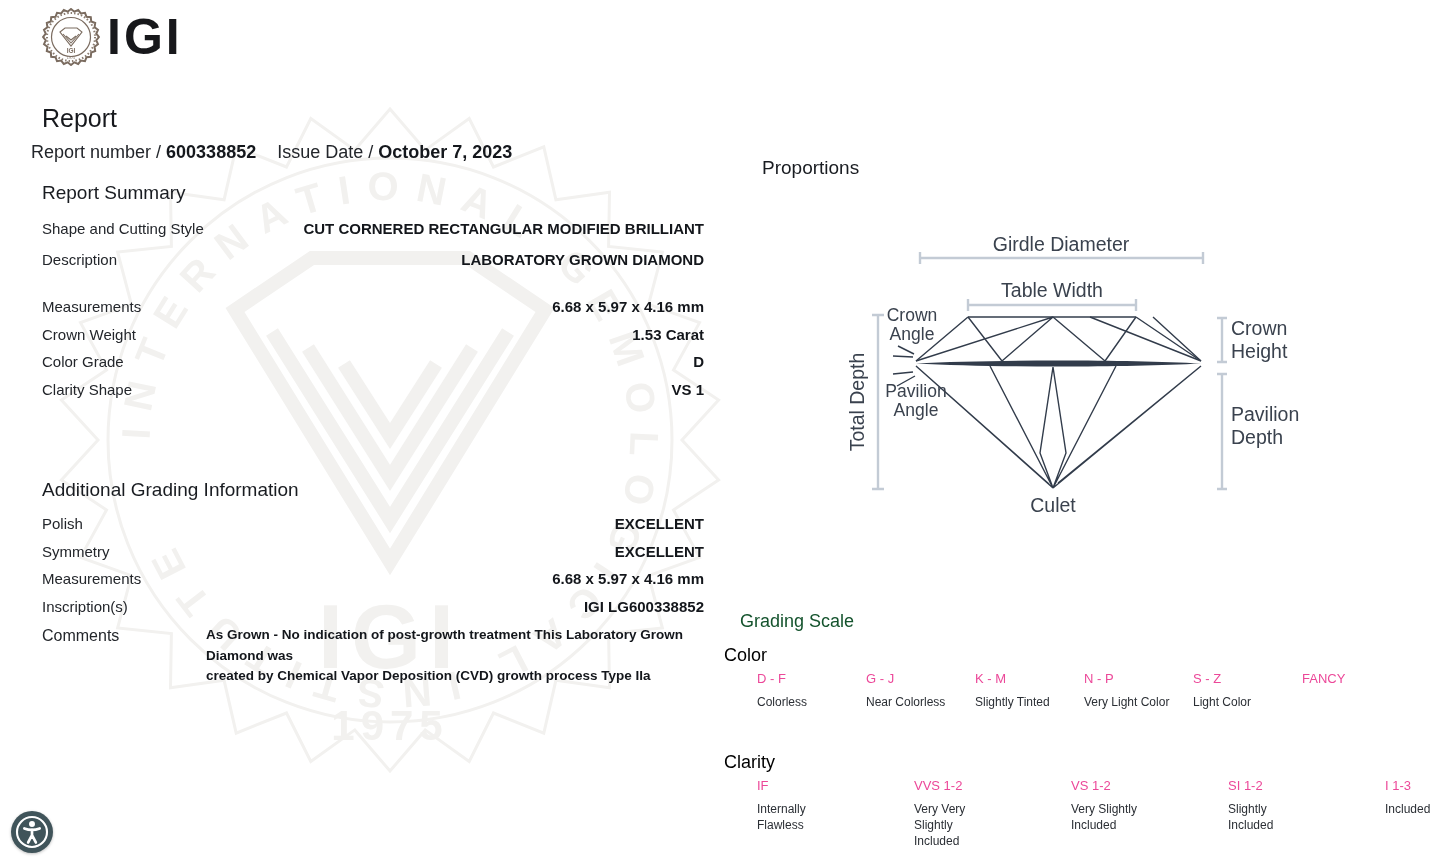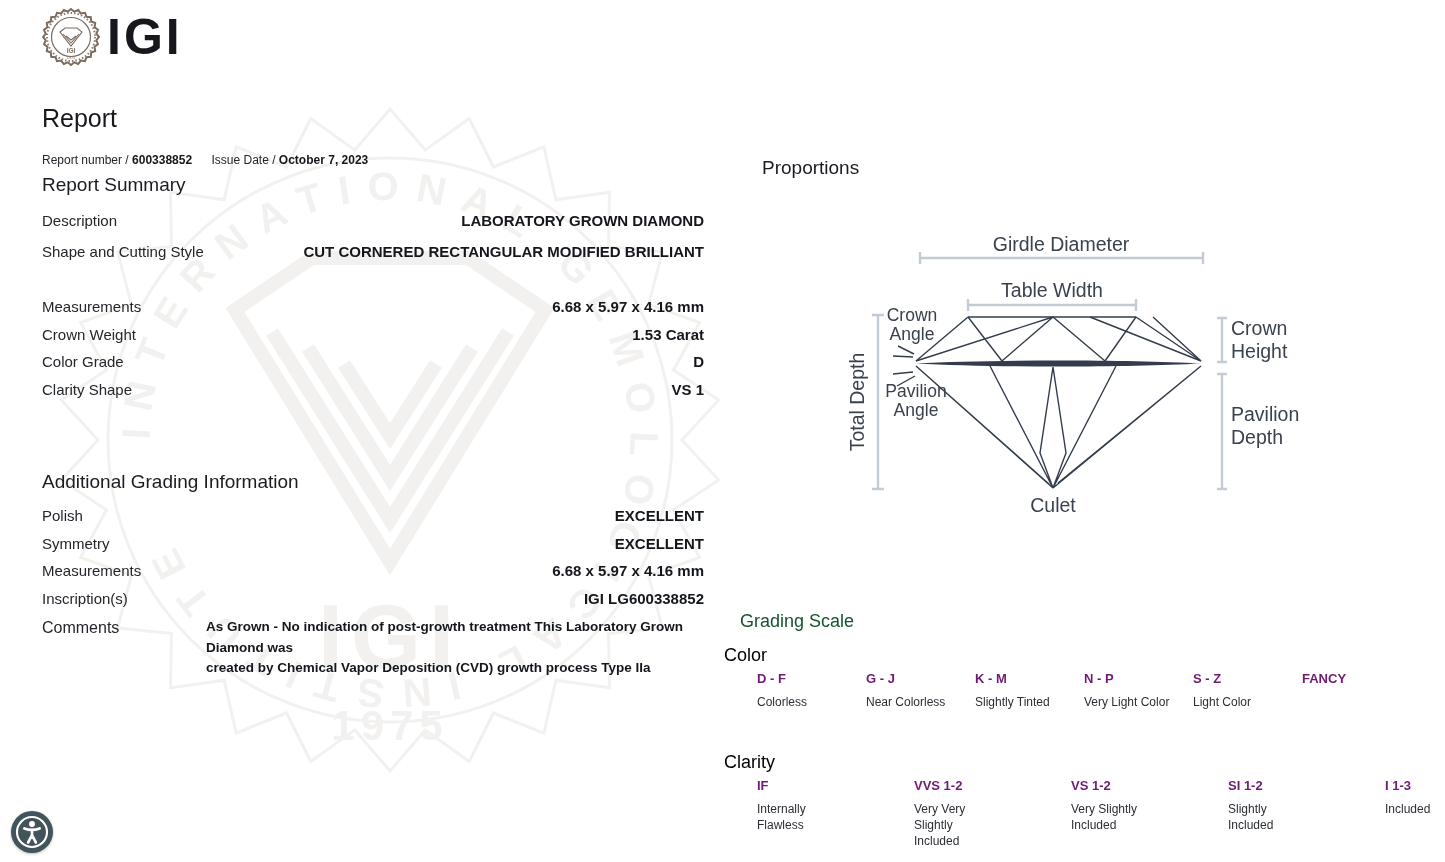--- a/index.html
+++ b/index.html
@@ -15,46 +15,46 @@
   .brand { left:42px; top:8px; display:flex; align-items:center; }
   .wordmark { font-size:50px; font-weight:600; letter-spacing:3px; color:#17181b; margin-left:7px; line-height:58px; }
 
   
   .watermark { left:50px; top:100px; z-index:0; pointer-events:none; }
   .watermark text { font-family:"Liberation Sans", sans-serif; }
 
   
   .leftcol { z-index:1; }
   .page-title { left:42px; top:104px; font-size:25px; font-weight:500; color:#17191d; }
-  .report-meta { left:42px; top:142px; font-size:12px; color:#23262b;margin-top:11px; }
+  .report-meta { left:31px; top:142px; font-size:18px; color:#23262b; }
   .report-meta b { color:#14171c; }
   .meta-gap { display:inline-block; width:16px; }
 
   .section { left:42px; width:662px; }
-  .section-heading { font-size:19px; font-weight:400; color:#191c21; margin:0 0 9px 0; }
+  .section-heading { font-size:19px; font-weight:400; color:#191c21; margin:8px 0 9px 0; }
   .frow { display:flex; justify-content:space-between; align-items:center; height:27.5px; font-size:15px; }
   .frow.tall { height:31px; }
   .flabel { font-weight:400; color:#23262b; }
   .fvalue { font-weight:700; color:#13161b; text-align:right; }
   .comments { display:flex; margin-top:5px;gap:28px; }
   .comments .flabel { width:95px; flex:0 0 95px; padding-top:2px; }
   .comments .cvalue { font-weight:700; color:#13161b; font-size:13.5px; line-height:20.5px; width:600px; white-space:pre-line;margin-left:41px; }
 
   
   .prop-heading { left:762px; top:157px; font-size:19px; font-weight:400; color:#191c21; z-index:1; }
   .diagram { left:840px; top:225px; z-index:1; }
   .diagram text { font-family:"Liberation Sans", sans-serif; fill:#3a424e; }
   .dia-lab  { font-size:19.5px; }
   .dia-lab-s{ font-size:17.5px; }
 
   .gs-heading { left:740px; top:611px; font-size:18px; color:#14532d; z-index:1; }
   .gs-sub     { left:724px; font-size:18px; color:#000000; z-index:1; }
   .scale-row  { left:757px; display:grid; grid-template-columns:repeat(6,109px); z-index:1; }
   .scale-row.five { grid-template-columns:repeat(5,109px);gap:48px; }
-  .scale-grade { font-size:13px; font-weight:700; color:#701a75; }
+  .scale-grade { font-size:13px; font-weight:400; color:#ec4899; }
   .scale-desc  { font-size:12px; color:#2b2f35; margin-top:8px; line-height:16px; white-space:pre-line; }
 
   
   .a11y-btn {
     left:11px; top:811px; width:42px; height:42px; border-radius:50%;
     background:#40545a; border:none; padding:0; cursor:pointer;
     display:flex; align-items:center; justify-content:center; z-index:2;
     box-shadow:0 1px 3px rgba(0,0,0,.25);
   }
 </style>
@@ -101,26 +101,26 @@
 <div class="abs report-meta leftcol">
   <span>Report number /</span>
   <b>600338852</b><span class="meta-gap"></span>
   <span>Issue Date /</span>
   <b>October 7, 2023</b>
 </div>
 
 <div class="abs section leftcol" style="top:174px">
   <h2 class="section-heading">Report Summary</h2>
   <div class="frow tall">
+    <span class="flabel">Shape and Cutting Style</span>
+    <span class="fvalue">CUT CORNERED RECTANGULAR MODIFIED BRILLIANT</span>
+  </div>
+  <div class="frow tall">
     <span class="flabel">Description</span>
     <span class="fvalue">LABORATORY GROWN DIAMOND</span>
-  </div>
-  <div class="frow tall">
-    <span class="flabel">Shape and Cutting Style</span>
-    <span class="fvalue">CUT CORNERED RECTANGULAR MODIFIED BRILLIANT</span>
   </div>
 </div>
 
 <div class="abs section leftcol" style="top:293px">
   <div class="frow">
     <span class="flabel">Measurements</span>
     <span class="fvalue">6.68 x 5.97 x 4.16 mm</span>
   </div>
   <div class="frow">
     <span class="flabel">Crown Weight</span>

